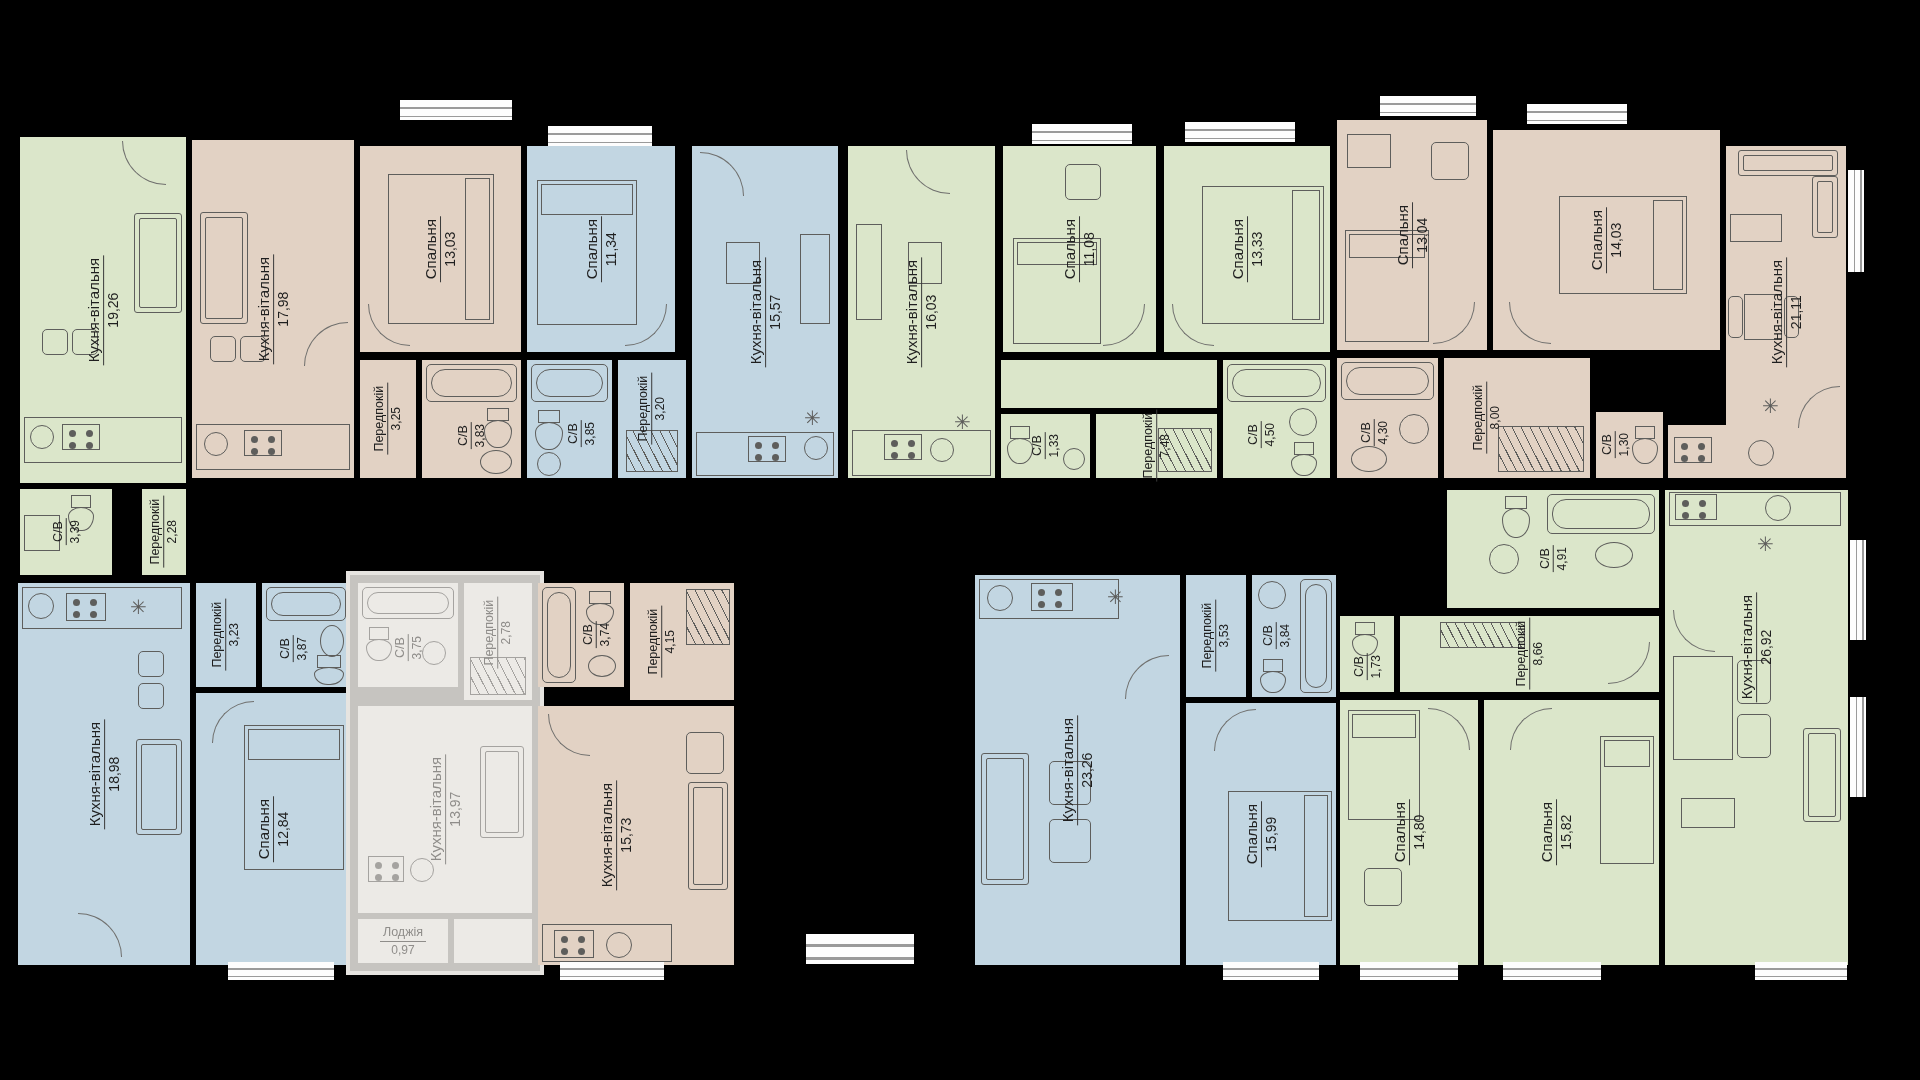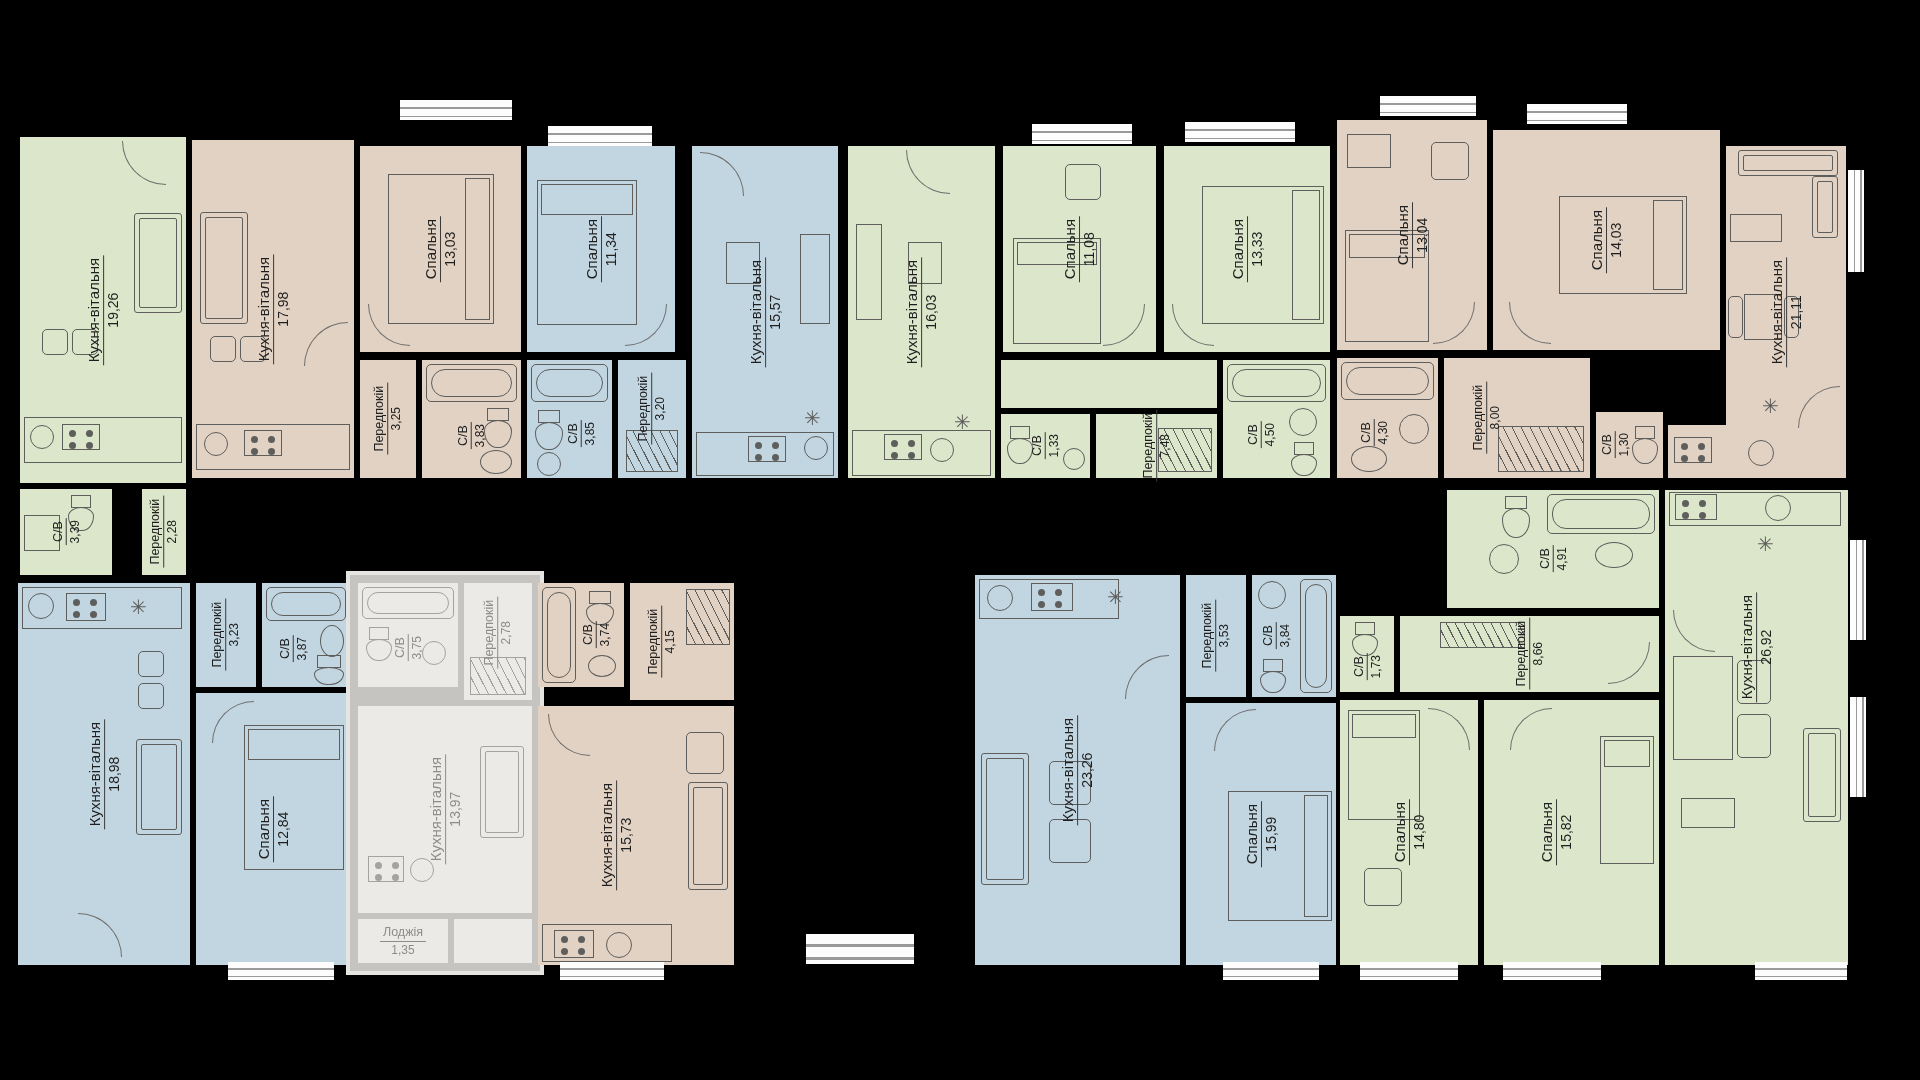--- a/index.html
+++ b/index.html
@@ -341,21 +341,21 @@
         <span class="nm">Кухня-вітальня</span>
         <span class="ar">13,97</span>
       </div>
       <div class="fur sofa" style="left:122px;top:40px;width:44px;height:92px"></div>
       <div class="fur stove" style="left:10px;top:150px;width:36px;height:26px"></div>
       <div class="fur sinkc" style="left:52px;top:152px;width:24px;height:24px"></div>
     </div>
     <div class="room grayr sm" style="left:8px;top:344px;width:90px;height:44px">
       <div class="lbl lbl-h">
         <span class="nm">Лоджія</span>
-        <span class="ar">1,35</span>
+        <span class="ar">0,97</span>
       </div>
     </div>
     <div class="room grayr" style="left:104px;top:344px;width:78px;height:44px"></div>
   </div>
 
   <div>
     <div class="room tan sm" style="left:538px;top:583px;width:86px;height:104px">
       <div class="lbl" style="margin-left:30px">
         <span class="nm">С/В</span>
         <span class="ar">3,74</span>

